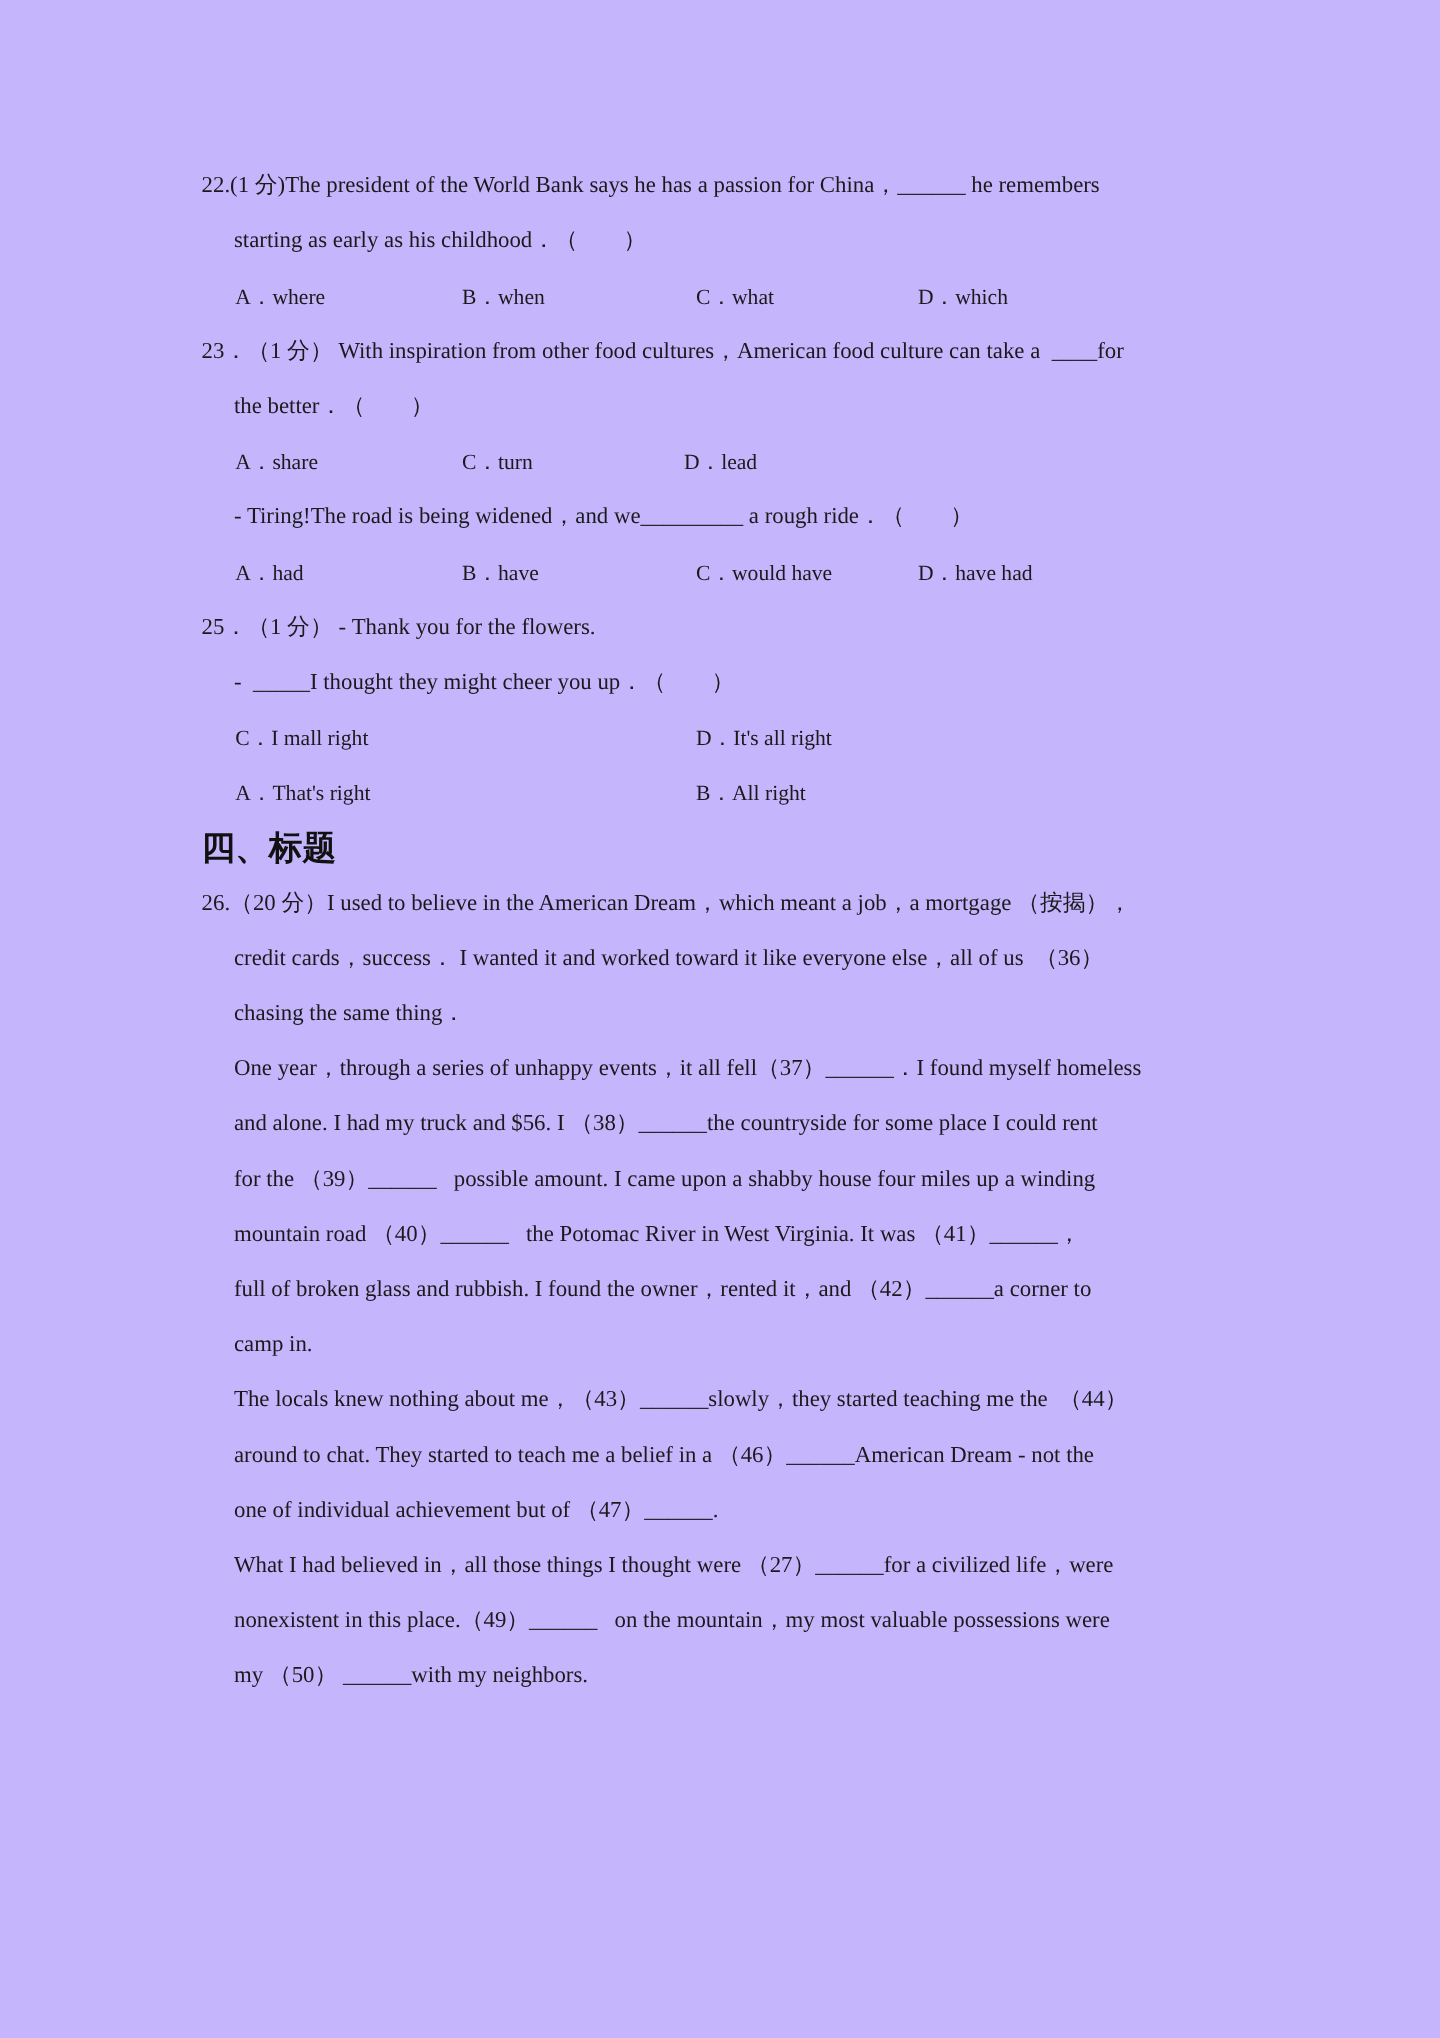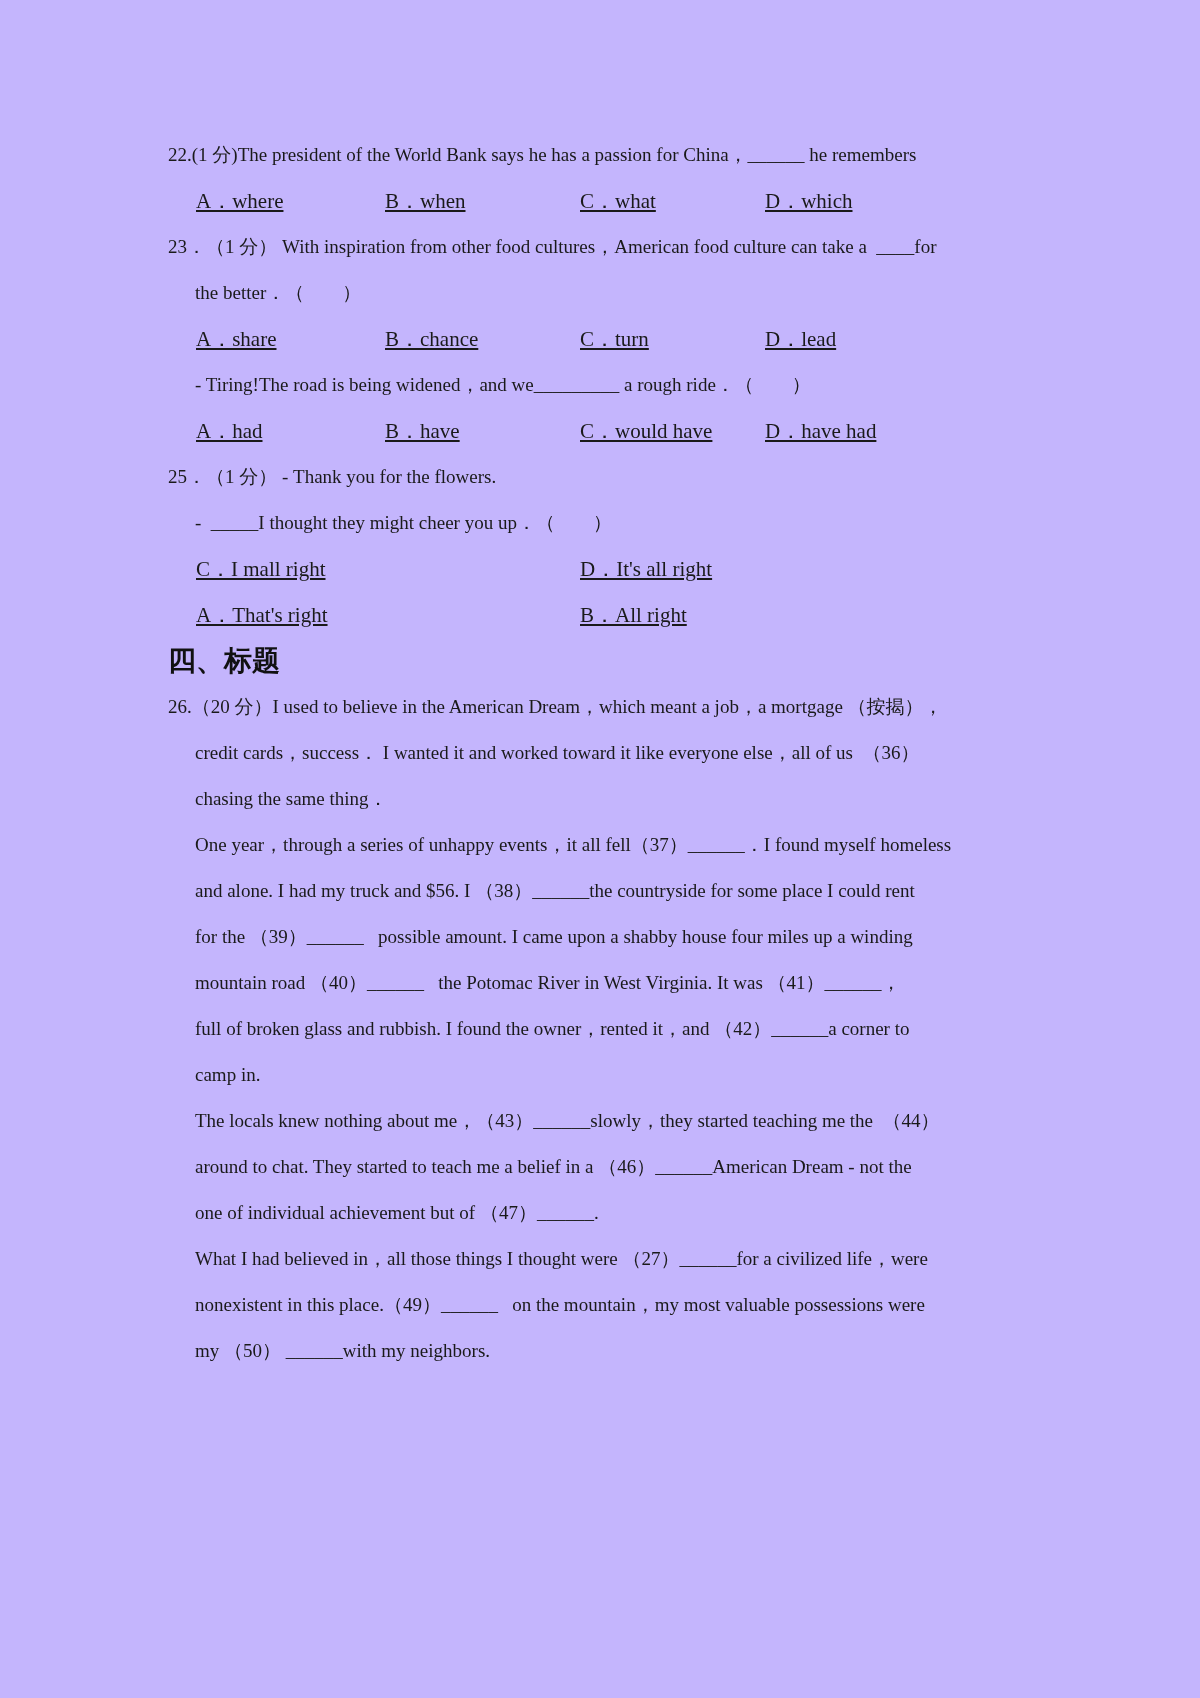--- a/index.html
+++ b/index.html
@@ -27,24 +27,23 @@
     line-height: 46px;
     white-space: pre;
     color: #1a1a1a;
   }
   .cont { margin-left: 27px; }
   .spread { word-spacing: 5px; }
   .opts {
     display: flex;
     padding-left: 28px;
     line-height: 46px;
-    font-size: 21px;
+    font-size: 18px;
     white-space: pre;
     color: #1a1a1a;
-    text-decoration: underline;
   }
   .opt-a { width: 189px; }
   .opt-b { width: 195px; }
   .opt-c { width: 185px; }
   .opt-d { flex: 1; }
   .opt-w { width: 384px; }
   .opt-last { flex: 1; }
   .section-header {
     font-family: "Liberation Sans", "DejaVu Sans", sans-serif;
     font-weight: 700;
@@ -54,34 +53,34 @@
   }
 </style>
 </head>
 <body>
 
 <div class="page">
   <main class="content">
 
     <section>
       <p class="line">22.(1 分)The president of the World Bank says he has a passion for China，______ he remembers</p>
+      <p class="line cont">starting as early as his childhood．（        ）</p>
       <div class="opts">
         <span class="opt-a">A．where</span>
         <span class="opt-b">B．when</span>
         <span class="opt-c">C．what</span>
         <span class="opt-d">D．which</span>
       </div>
     </section>
 
     <section>
       <p class="line">23．（1 分） With inspiration from other food cultures，American food culture can take a  ____for</p>
       <p class="line cont">the better．（        ）</p>
       <div class="opts">
         <span class="opt-a">A．share</span>
-        <span class="opt-b">B．chance</span>
         <span class="opt-c">C．turn</span>
         <span class="opt-d">D．lead</span>
       </div>
     </section>
 
     <section>
       <p class="line cont">- Tiring!The road is being widened，and we_________ a rough ride．（        ）</p>
       <div class="opts">
         <span class="opt-a">A．had</span>
         <span class="opt-b">B．have</span>

